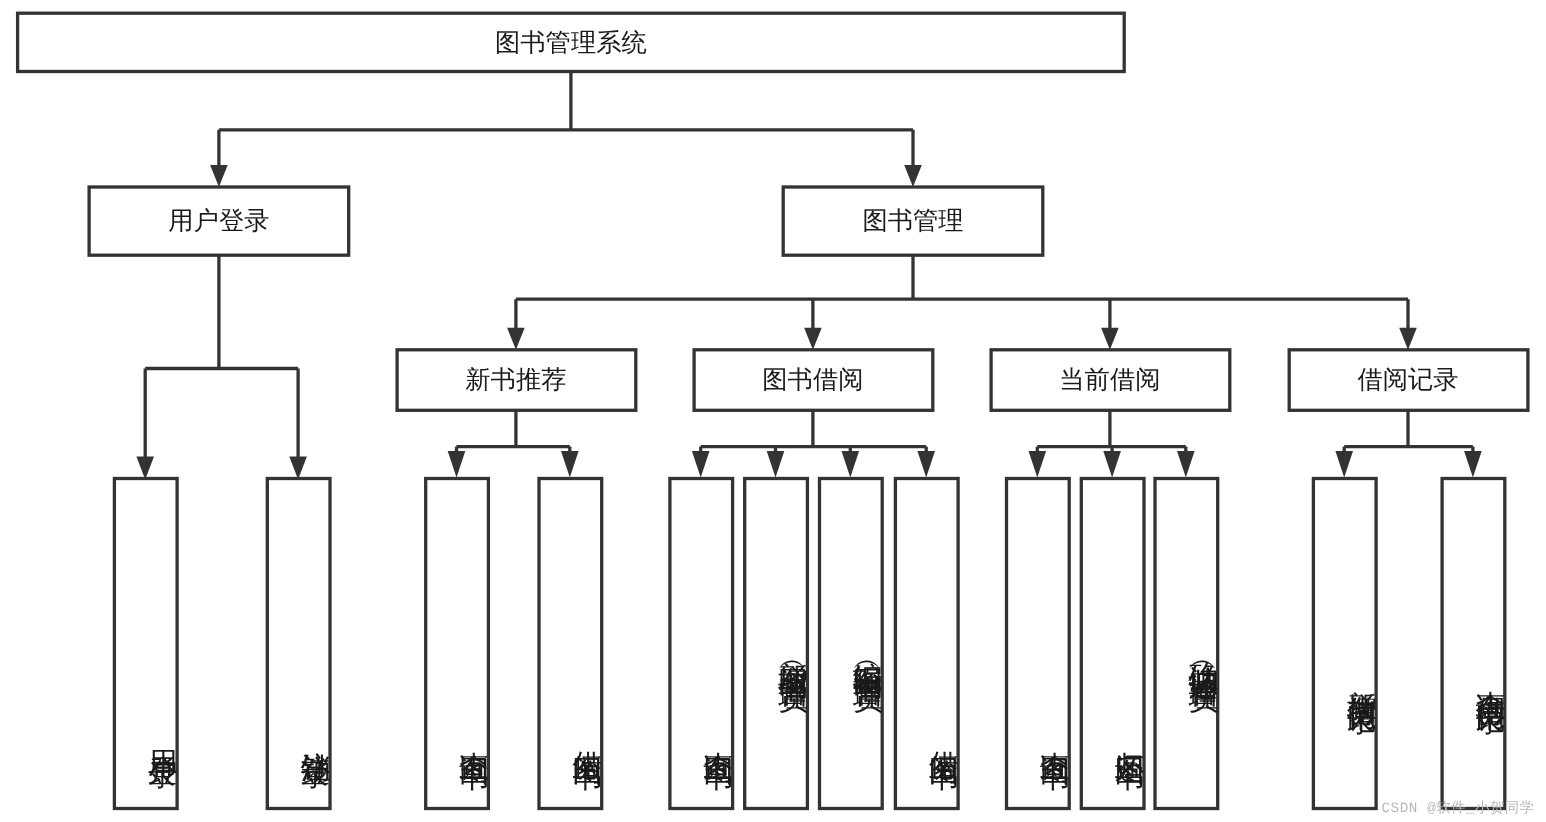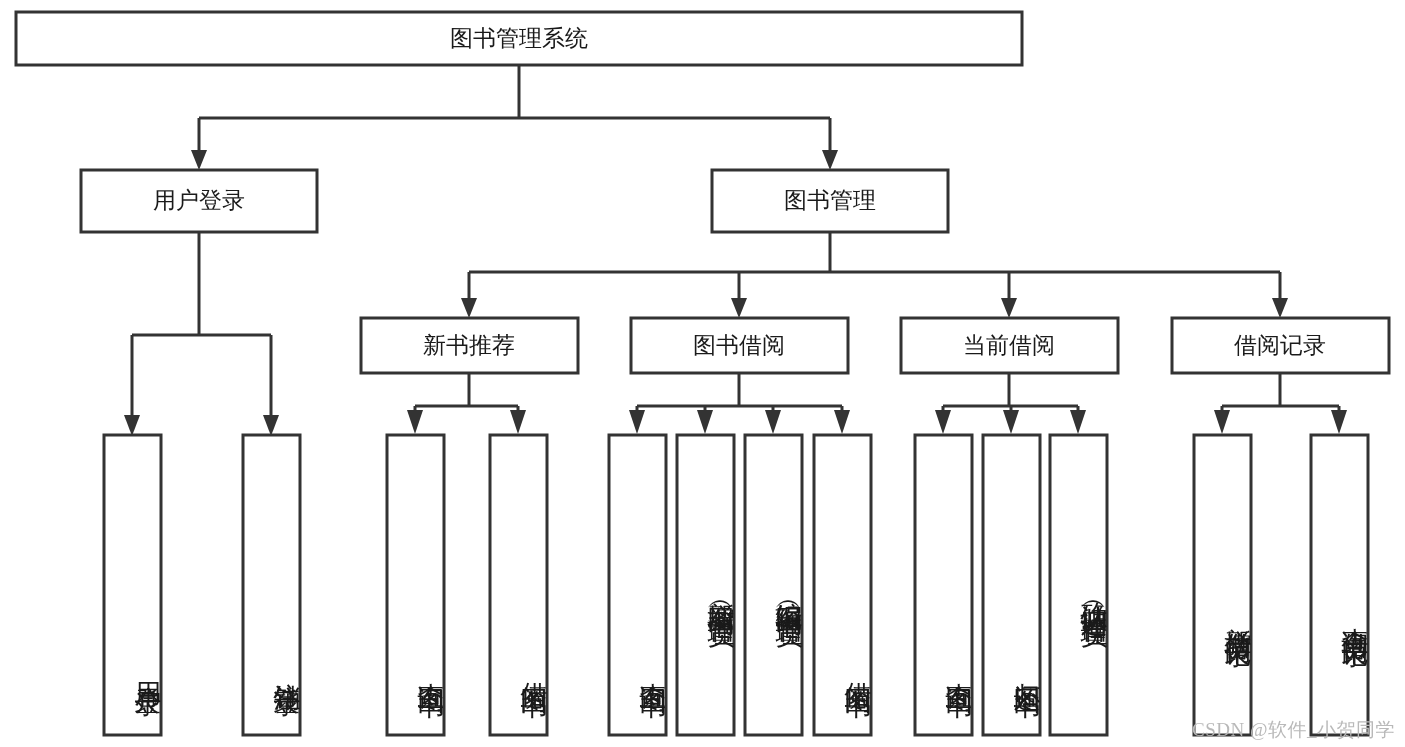--- a/index.html
+++ b/index.html
@@ -59,22 +59,22 @@
     display: flex;
     align-items: flex-start;
     justify-content: center;
     white-space: nowrap;
     pointer-events: none;
   }
   .watermark {
     position: absolute;
     right: 10px;
     bottom: 4px;
-    font-family: Liberation Serif, serif;
-    font-size: 19px;
+    font-family: Liberation Mono, monospace;
+    font-size: 13px;
     color: #b9b9b9;
     white-space: nowrap;
     letter-spacing: 0.5px;
   }
 </style>
 </head>
 <body>
 
 <div id="diagram-root">
 

